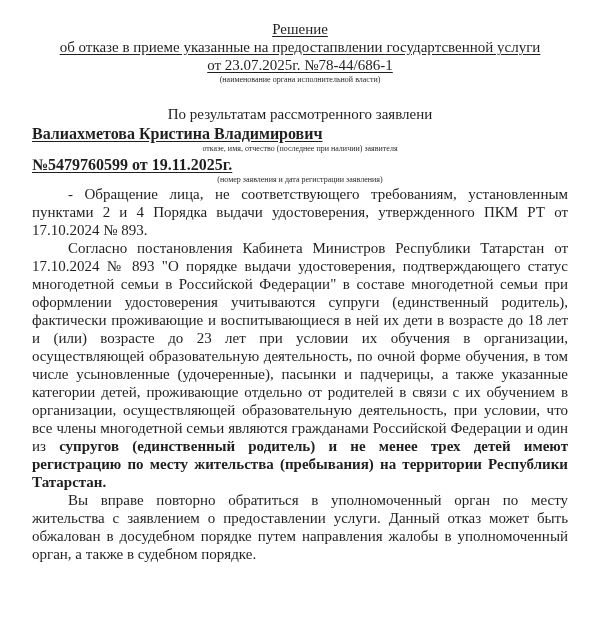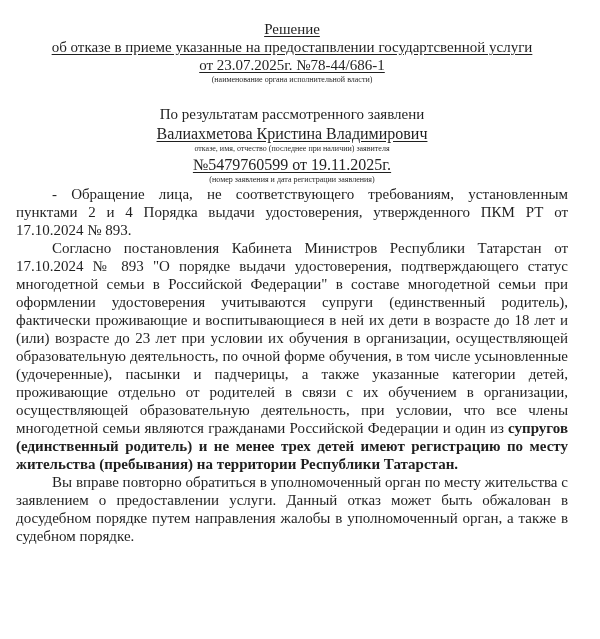--- a/index.html
+++ b/index.html
@@ -8,21 +8,21 @@
     background: #ffffff;
   }
   .page {
     position: relative;
     width: 600px;
     height: 639px;
     background: #ffffff;
     font-family: "Liberation Serif", "DejaVu Serif", serif;
     color: #1f1f1f;
     box-sizing: border-box;
-    padding: 20px 32px 0 16px;
+    padding: 20px 32px 0 32px;
     overflow: hidden;
   }
   .title-block {
     text-align: center;
     font-size: 15px;
     line-height: 18px;
   }
   .title-line {
     text-decoration: underline;
     text-underline-offset: 2px;
@@ -34,24 +34,25 @@
     color: #2a2a2a;
     margin-top: 0;
   }
   .center-line {
     text-align: center;
     font-size: 15px;
     line-height: 18px;
     margin-top: 20px;
   }
   .big-center {
-    text-align: center;
+    text-align: left;
     font-size: 16px;
     line-height: 19px;
     margin-top: 1px;
+    font-weight: bold;
   }
   .big-center .u {
     text-decoration: underline;
     text-underline-offset: 2px;
   }
   .body-text {
     font-size: 15px;
     line-height: 18px;
     text-align: justify;
     margin: 0;

